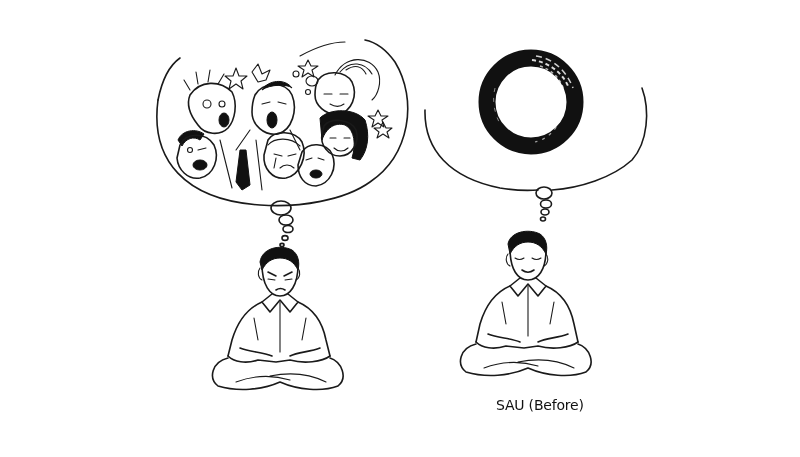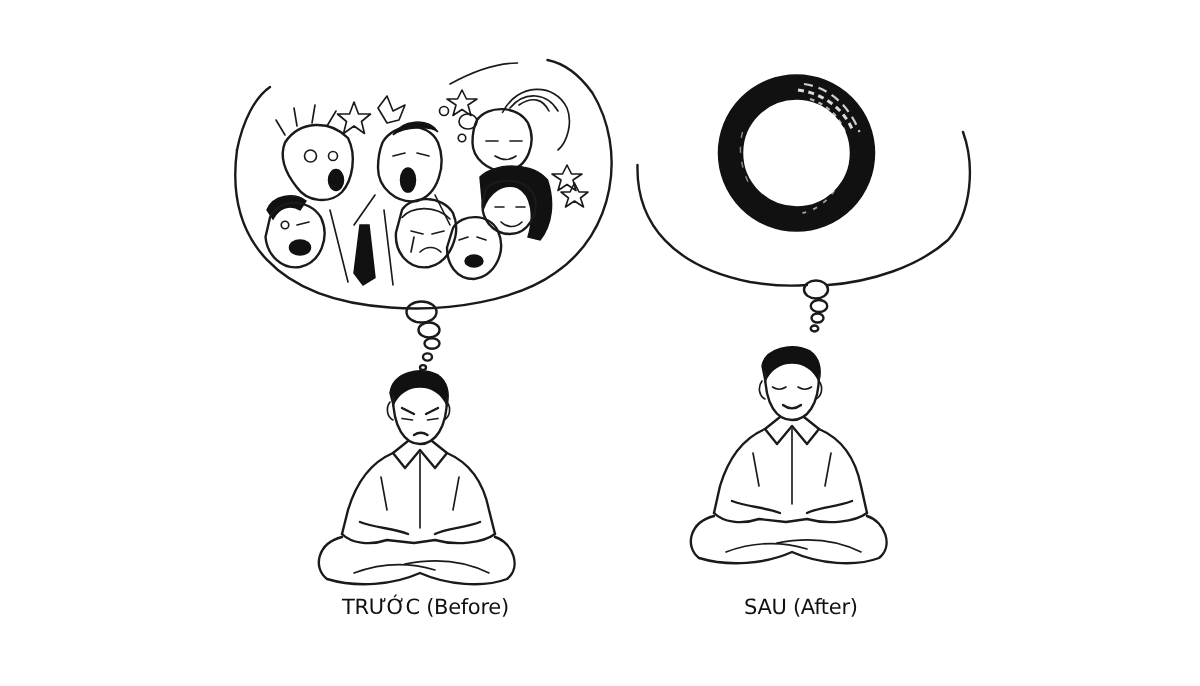--- a/index.html
+++ b/index.html
@@ -165,15 +165,14 @@
       <path class="ink-thin" d="M502 302 L506 324 M554 302 L550 324"></path>
 
       <path class="ink" d="M476 342 C482 348 494 350 506 346 L524 348 L538 346 C552 350 570 348 578 342"></path>
       <path class="ink" d="M488 334 C498 338 510 338 520 342 M568 334 C558 338 546 338 538 342"></path>
 
       <path class="ink" d="M476 344 C460 348 456 364 466 372 C486 378 510 376 528 368 C546 376 570 378 586 372 C596 364 590 348 578 344"></path>
       <path class="ink-thin" d="M484 368 C500 362 518 360 538 366 M518 362 C538 358 558 360 574 368"></path>
     </g>
   </svg>
 
-  <div class="caption cap-before">TRƯỚC (Before)</div>
-  <div class="caption cap-after">SAU (After)</div>
+  <div class="caption cap-after">SAU (Before)</div>
 </div>
 
 </body></html>

